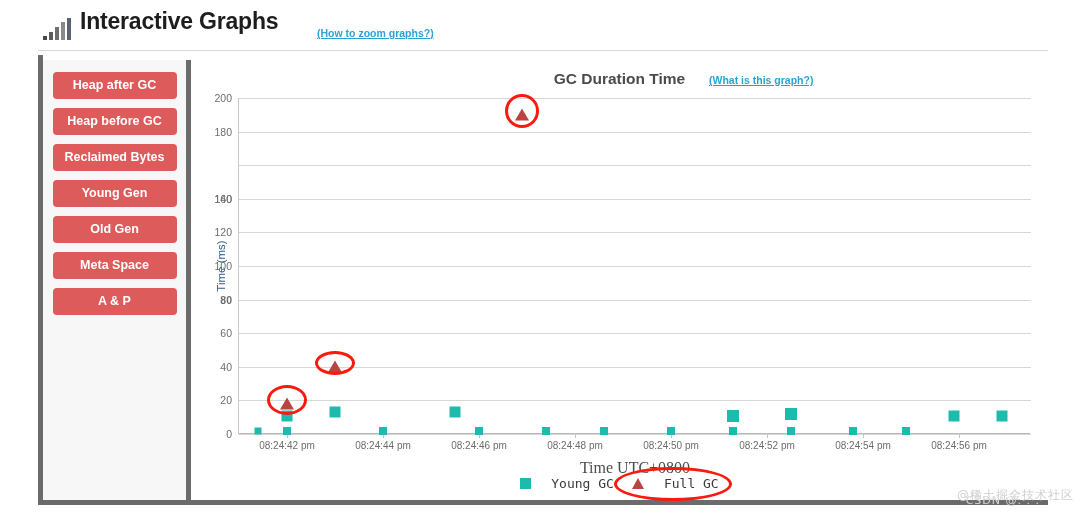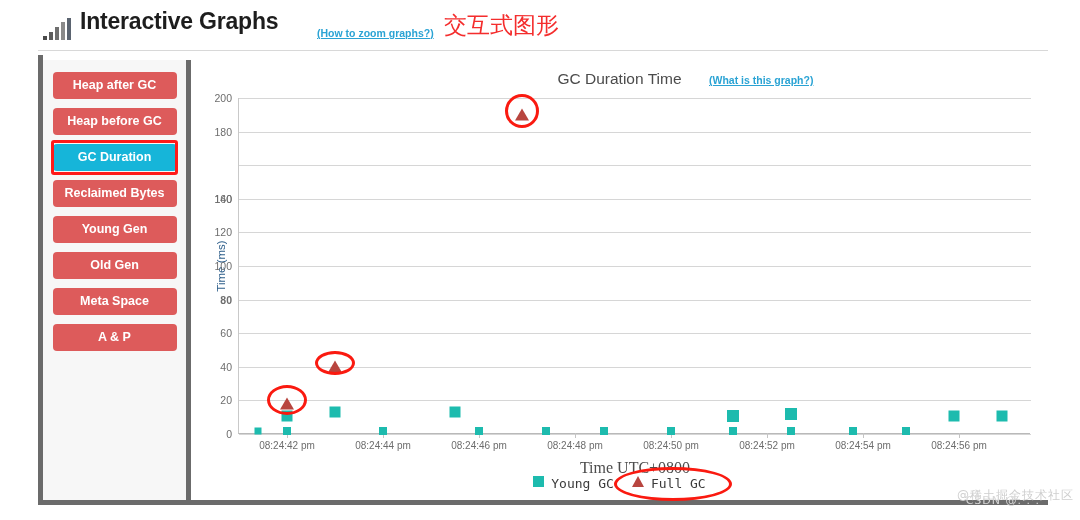--- a/index.html
+++ b/index.html
@@ -67,21 +67,21 @@
     border:3px solid #ff1a1a; border-radius:3px; pointer-events:none;
   }
 
   
   .chart-card {
     position:absolute; left:196px; top:60px; width:847px; height:440px;
     background:#ffffff;
   }
   .chart-title {
     position:absolute; left:0; width:847px; top:10px; text-align:center;
-    font-size:15.5px; font-weight:normal; color:#4b4b4b;
+    font-size:15.5px; font-weight:bold; color:#4b4b4b;
     font-family:"Liberation Sans", sans-serif;
   }
   .chart-link {
     position:absolute; left:513px; top:14px;
     font-size:10.5px; color:#2aa3d4; text-decoration:underline; font-weight:bold;text-align:center;
   }
 
   
   .plot-area {
     position:absolute; left:42px; top:38px; width:792px; height:336px;
@@ -121,21 +121,21 @@
   .hl-ellipse {
     position:absolute; border:3px solid #fa1a10; border-radius:50%;
     transform:translate(-50%,-50%); pointer-events:none; background:transparent;
   }
 
   
   .legend {
     position:absolute; left:0; width:847px; top:416px;
     display:flex; justify-content:center; align-items:center; gap:18px;
   }
-  .leg-item { display:flex; align-items:flex-start; gap:7px; }
+  .leg-item { display:flex; align-items:center; gap:20px; }
   .leg-sq { width:11px; height:11px; background:#1dbbae; }
   .leg-tri {
     width:0; height:0; border-left:6px solid transparent;
     border-right:6px solid transparent; border-bottom:11px solid #b8453f;
   }
   .leg-txt { font-size:13px; color:#3b3b3b; font-family:"DejaVu Sans Mono", monospace; }
 
   
   .bottom-bar { position:absolute; left:0; top:505px; width:1080px; height:15px; background:#fff; }
   .wm {
@@ -157,37 +157,32 @@
   <div class="header">
     <div class="hdr-icon">
       <i class="b1"></i>
         <i class="b2"></i>
         <i class="b3"></i>
         <i class="b4"></i>
         <i class="b5"></i>
     </div>
     <div class="hdr-title">Interactive Graphs</div>
     <a class="hdr-link" href="#">(How to zoom graphs?)</a>
-    <div class="hdr-cn">交互式图形</div>
   </div>
   <div class="hdr-rule"></div>
 
   <div class="panel-top"></div>
   <div class="panel"></div>
 
   <div class="sidebar" id="sidebar">
       <div class="side-btn-wrap">
         <button class="side-btn">Heap after GC</button>
       </div>
       <div class="side-btn-wrap">
         <button class="side-btn">Heap before GC</button>
-      </div>
-      <div class="side-btn-wrap">
-        <button class="side-btn active">GC Duration</button>
-        <div class="sel-ring"></div>
       </div>
       <div class="side-btn-wrap">
         <button class="side-btn">Reclaimed Bytes</button>
       </div>
       <div class="side-btn-wrap">
         <button class="side-btn">Young Gen</button>
       </div>
       <div class="side-btn-wrap">
         <button class="side-btn">Old Gen</button>
       </div>

